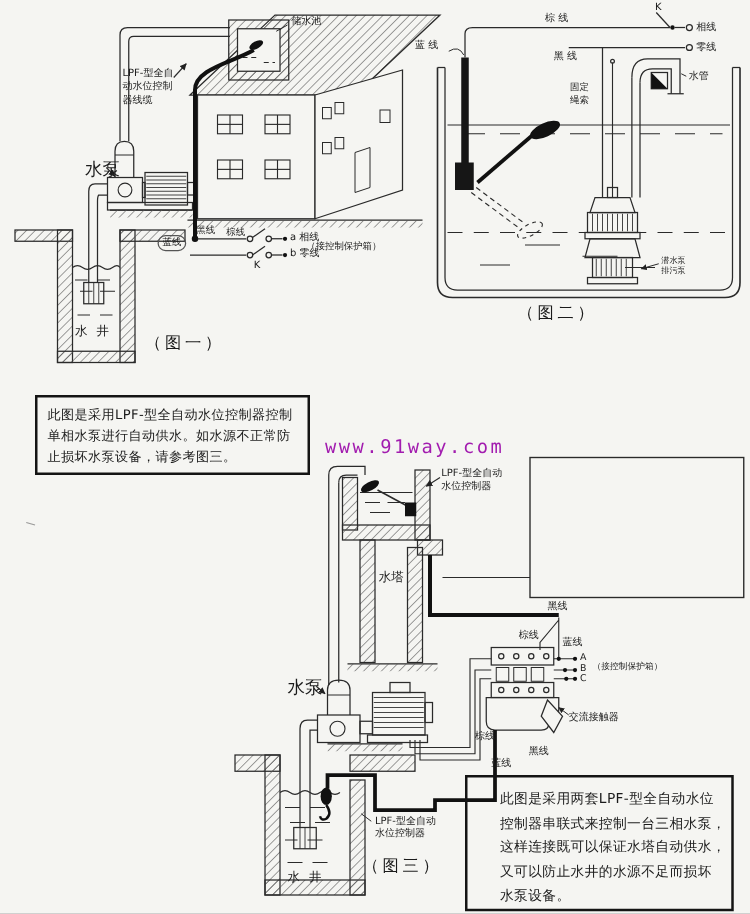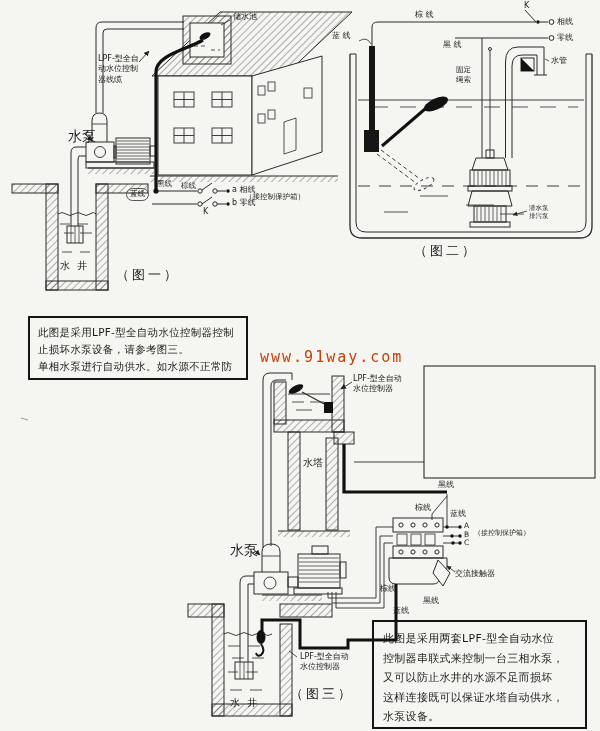--- a/index.html
+++ b/index.html
@@ -8,23 +8,23 @@
   font-family:"DejaVu Sans","Liberation Sans",sans-serif;color:#1b1b1b}
 .art{position:absolute;left:0;top:0;z-index:1}
 .lbl{position:absolute;z-index:2;font-size:8px;line-height:1.3;white-space:pre-line;color:#1b1b1b}
 .f75{font-size:7.5px}.f7{font-size:7px}.f65{font-size:6.5px}.f85{font-size:14px}.f9{font-size:10px}
 .cap{font-size:13px;letter-spacing:3px}
 .bubble{border:1px solid #555;border-radius:8px;padding:0 3px 1px 3px}
 .note{position:absolute;z-index:2;border:2px solid #141414}
 .note .ln{white-space:nowrap;letter-spacing:.3px}
 .note1{left:28px;top:316px;width:220px;height:64px;padding:6px 8px;font-size:10.5px;line-height:17px}
 .note2{left:347px;top:276px;width:202px;height:56px;padding:9px 8px;font-size:10.5px;line-height:17px}
-.note3{left:372px;top:620px;width:215px;height:109px;padding:7px 9px;font-size:11px;line-height:19.5px;border-width:2.5px}
+.note3{left:372px;top:620px;width:215px;height:109px;padding:7px 26px;font-size:11px;line-height:19.5px;border-width:2.5px}
 .wm{position:absolute;left:260px;top:348px;z-index:3;font-family:"DejaVu Sans Mono","Liberation Mono",monospace;
-  font-size:15px;letter-spacing:2px;color:#c2410c}
+  font-size:15px;letter-spacing:2px;color:#a21caf}
 </style>
 </head>
 <body>
 
 <div class="page">
 
 <svg class="art" width="600" height="731" viewBox="0 0 600 731">
   <defs>
     <pattern id="ph" width="5" height="5" patternUnits="userSpaceOnUse" patternTransform="rotate(45)">
       <line x1="0" y1="0" x2="0" y2="5" stroke="#555" stroke-width="0.9"></line>
@@ -270,21 +270,21 @@
 <div class="lbl f9" style="left:60px;top:259px;letter-spacing:2px">水 井</div>
 <div class="lbl f75" style="left:157px;top:179px">黑线</div>
 <div class="lbl f75" style="left:181px;top:181px">棕线</div>
 <div class="lbl f75 bubble" style="left:126px;top:188px">蓝线</div>
 <div class="lbl" style="left:232px;top:185px">a 相线</div>
 <div class="lbl" style="left:232px;top:198px">b 零线</div>
 <div class="lbl" style="left:203px;top:207px">K</div>
 <div class="lbl f75" style="left:245px;top:192px">（接控制保护箱）</div>
 <div class="lbl cap" style="left:116px;top:267px">（图一）</div>
 
-<div class="lbl" style="left:415px;top:10px">棕 线</div>
+<div class="lbl" style="left:436px;top:10px">棕 线</div>
 <div class="lbl" style="left:524px;top:1px">K</div>
 <div class="lbl" style="left:557px;top:17px">相线</div>
 <div class="lbl" style="left:557px;top:33px">零线</div>
 <div class="lbl" style="left:332px;top:31px">蓝 线</div>
 <div class="lbl" style="left:443px;top:40px">黑 线</div>
 <div class="lbl" style="left:551px;top:56px">水管</div>
 <div class="lbl f75" style="left:456px;top:65px">固定
 绳索</div>
 <div class="lbl f65" style="left:529px;top:204px">潜水泵
 排污泵</div>
@@ -305,26 +305,26 @@
 <div class="lbl" style="left:380px;top:584px">棕线</div>
 <div class="lbl" style="left:393px;top:606px">蓝线</div>
 <div class="lbl" style="left:423px;top:596px">黑线</div>
 <div class="lbl" style="left:300px;top:652px">LPF-型全自动
 水位控制器</div>
 <div class="lbl f9" style="left:230px;top:696px;letter-spacing:2px">水 井</div>
 <div class="lbl cap" style="left:290px;top:686px">（图三）</div>
 
 <div class="note note1">
   <div class="ln">此图是采用LPF-型全自动水位控制器控制</div>
+  <div class="ln">单相水泵进行自动供水。如水源不正常防</div>
   <div class="ln">止损坏水泵设备，请参考图三。</div>
-  <div class="ln">单相水泵进行自动供水。如水源不正常防</div>
 </div>
 <div class="note note3">
   <div class="ln">此图是采用两套LPF-型全自动水位</div>
   <div class="ln">控制器串联式来控制一台三相水泵，</div>
+  <div class="ln">这样连接既可以保证水塔自动供水，</div>
   <div class="ln">又可以防止水井的水源不足而损坏</div>
-  <div class="ln">这样连接既可以保证水塔自动供水，</div>
   <div class="ln">水泵设备。</div>
 </div>
 
 <div class="wm">www.91way.com</div>
 
 </div>
 
 </body></html>

